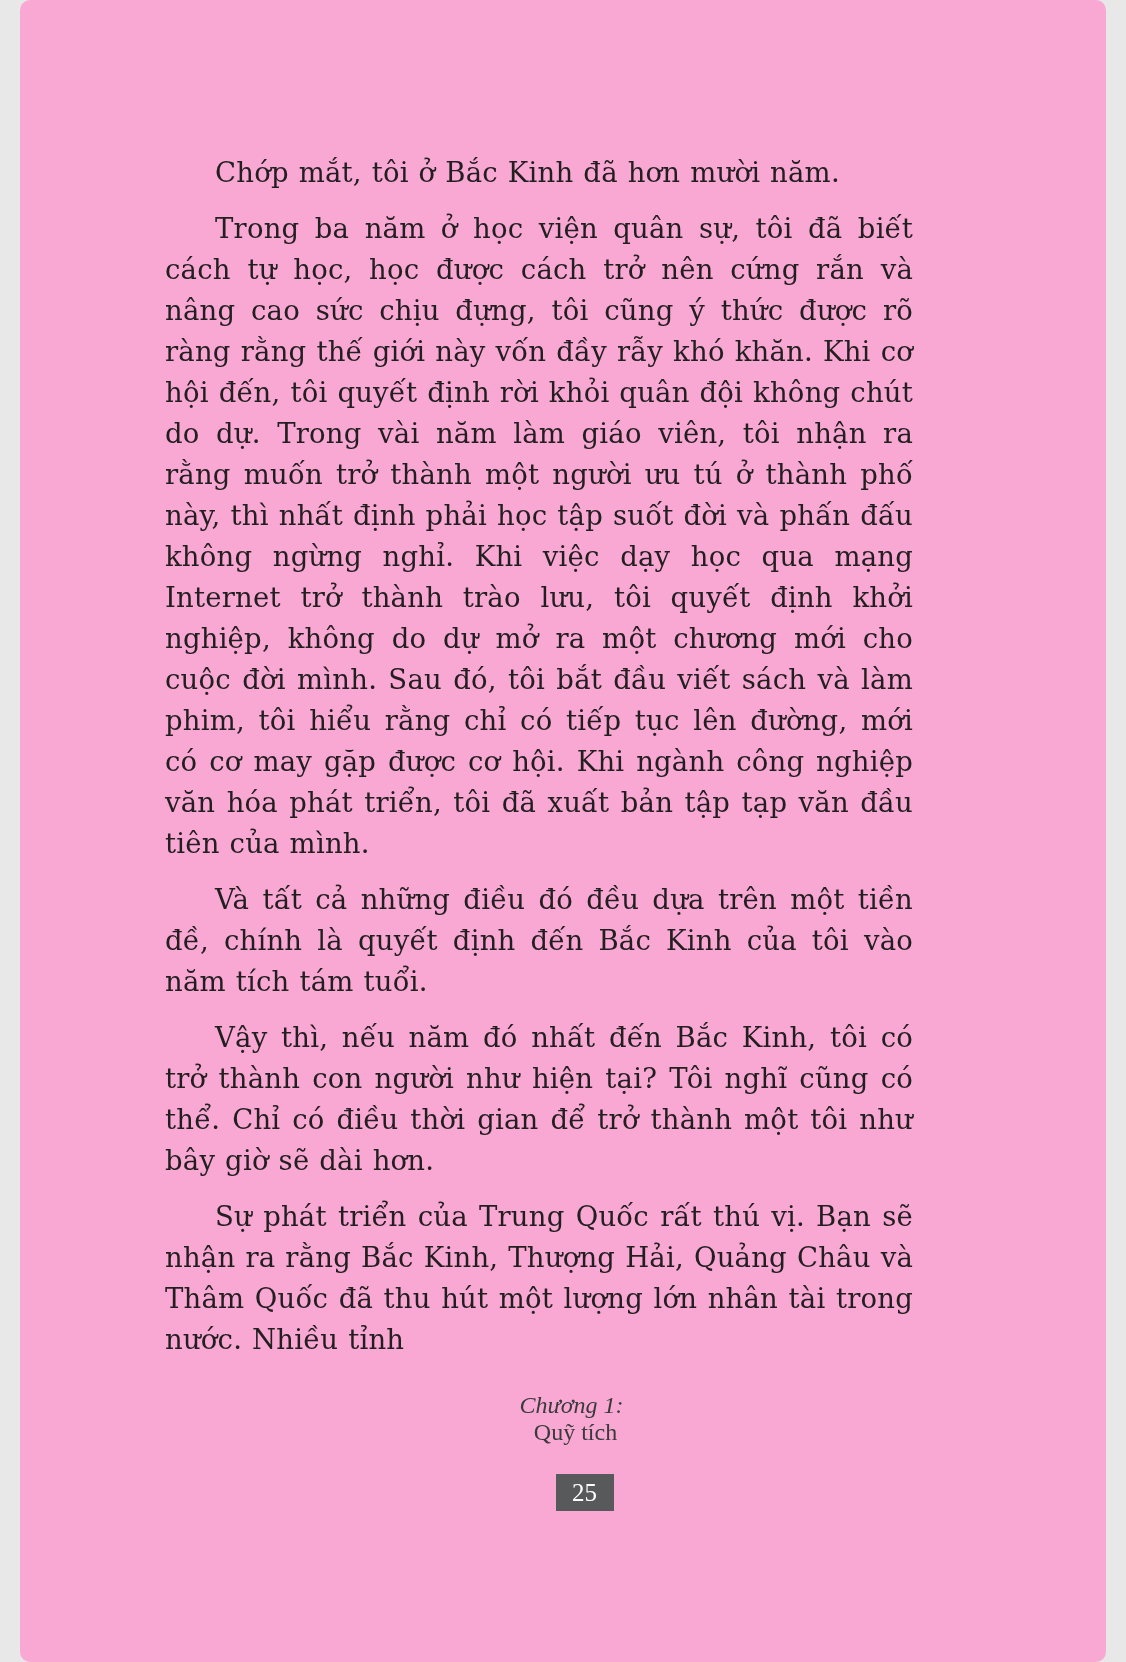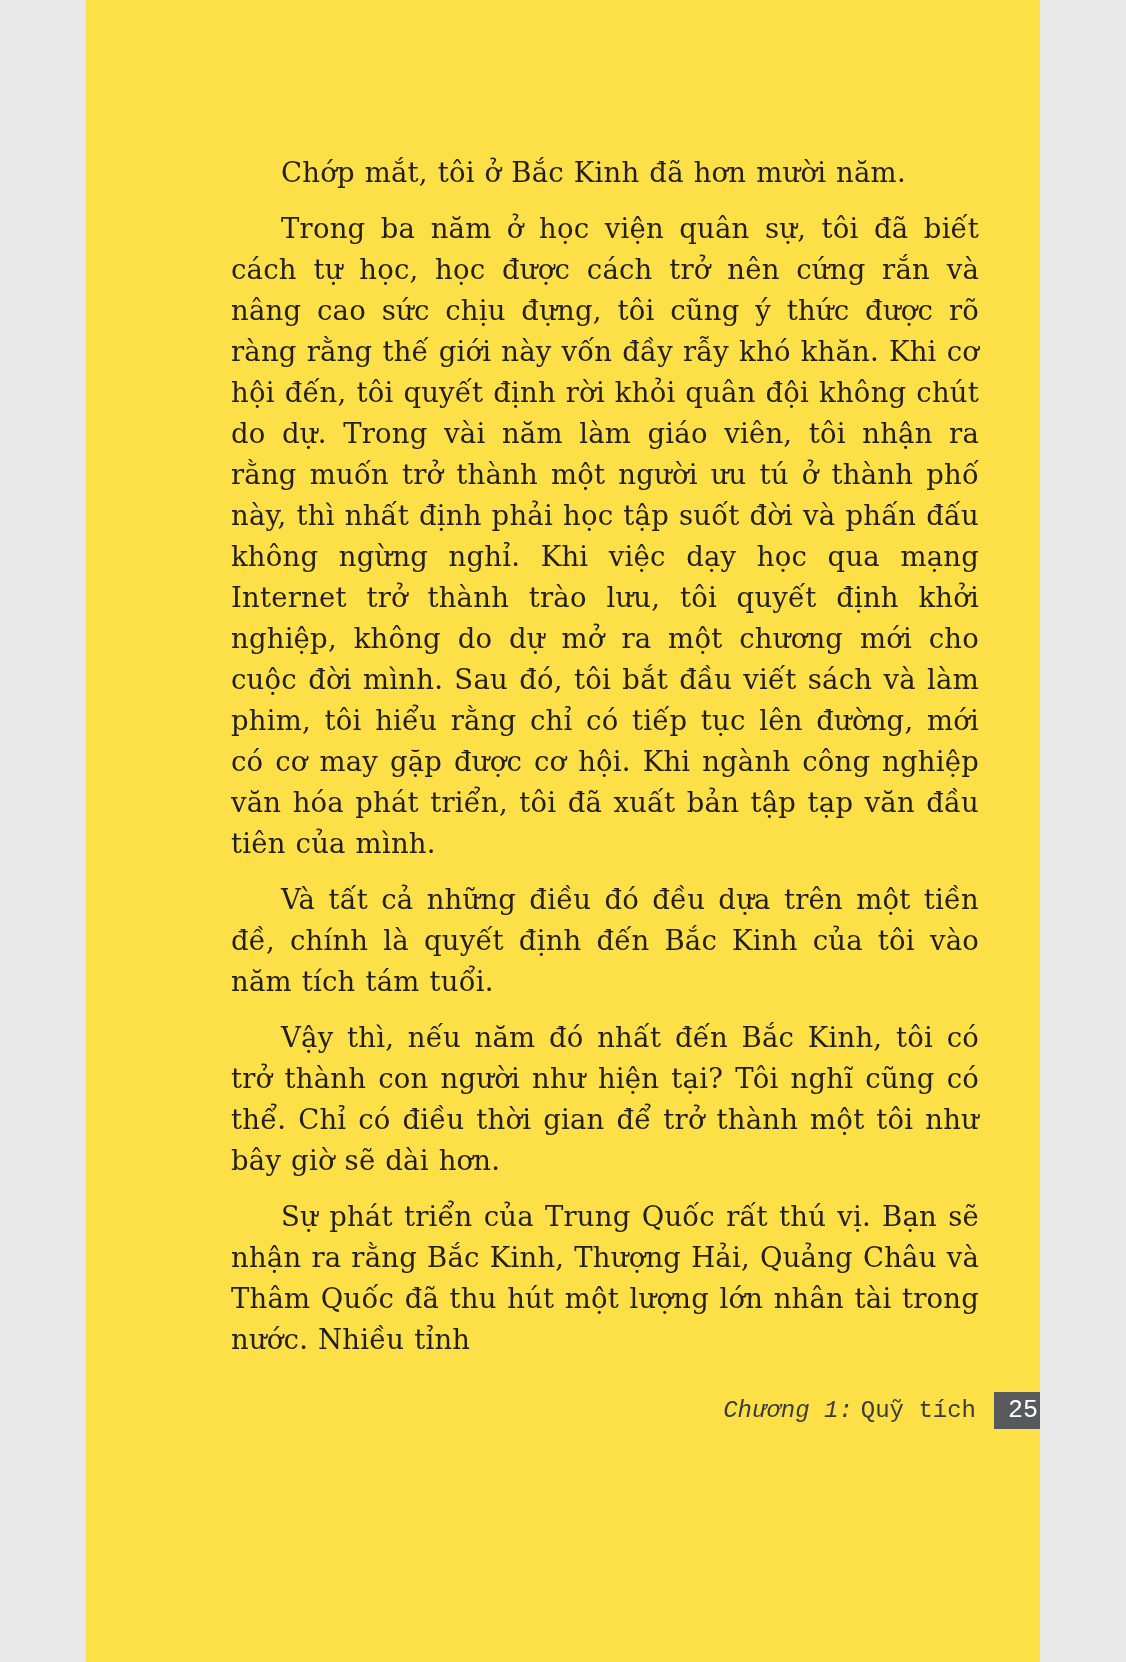--- a/index.html
+++ b/index.html
@@ -2,27 +2,28 @@
 <html><head>
 <meta charset="utf-8">
 <style>
   html, body {
     margin: 0;
     padding: 0;
     background: #e8e8e8;
   }
   .page {
     position: relative;
-    width: 954px;
+    width: 1086px;
     height: 1662px;
     margin: 0 auto;
-    background: #fde047;
+    background: #f9a8d4;
     font-family: "DejaVu Serif", "Liberation Serif", serif;
     color: #231f20;
     overflow: hidden;
+    border-radius: 10px;
   }
   .text-block {
     position: absolute;
     left: 145px;
     top: 152px;
     width: 748px;
   }
   .text-block p {
     margin: 0 0 15px 0;
     font-size: 27.5px;
@@ -33,42 +34,44 @@
     word-spacing: 1px;
   }
   .footer {
     position: absolute;
     left: 145px;
     top: 1392px;
     width: 821px;
     display: flex;
     align-items: center;
     justify-content: flex-end;
-    font-family: Liberation Mono, monospace;
+    font-family: Liberation Serif, serif;
     font-size: 24px;
     color: #3a3a3a;
+    flex-direction: column;
   }
   .footer .chapter-prefix {
     font-style: italic;
     margin-right: 8px;
   }
   .footer .chapter-title {
     font-style: normal;
   }
   .footer .page-number-box {
     margin-left: 18px;
     background: #58595b;
     color: #ffffff;
     min-width: 58px;
     height: 37px;
     display: flex;
     align-items: center;
     justify-content: center;
     font-size: 25px;
     font-weight: 400;
+    margin-top: 28px;
   }
 </style>
 </head>
 <body>
 
 <div class="page">
 
   <div class="text-block">
     <p>Chớp mắt, tôi ở Bắc Kinh đã hơn mười năm.</p>
     <p>Trong ba năm ở học viện quân sự, tôi đã biết cách tự học, học được cách trở nên cứng rắn và nâng cao sức chịu đựng, tôi cũng ý thức được rõ ràng rằng thế giới này vốn đầy rẫy khó khăn. Khi cơ hội đến, tôi quyết định rời khỏi quân đội không chút do dự. Trong vài năm làm giáo viên, tôi nhận ra rằng muốn trở thành một người ưu tú ở thành phố này, thì nhất định phải học tập suốt đời và phấn đấu không ngừng nghỉ. Khi việc dạy học qua mạng Internet trở thành trào lưu, tôi quyết định khởi nghiệp, không do dự mở ra một chương mới cho cuộc đời mình. Sau đó, tôi bắt đầu viết sách và làm phim, tôi hiểu rằng chỉ có tiếp tục lên đường, mới có cơ may gặp được cơ hội. Khi ngành công nghiệp văn hóa phát triển, tôi đã xuất bản tập tạp văn đầu tiên của mình.</p>

